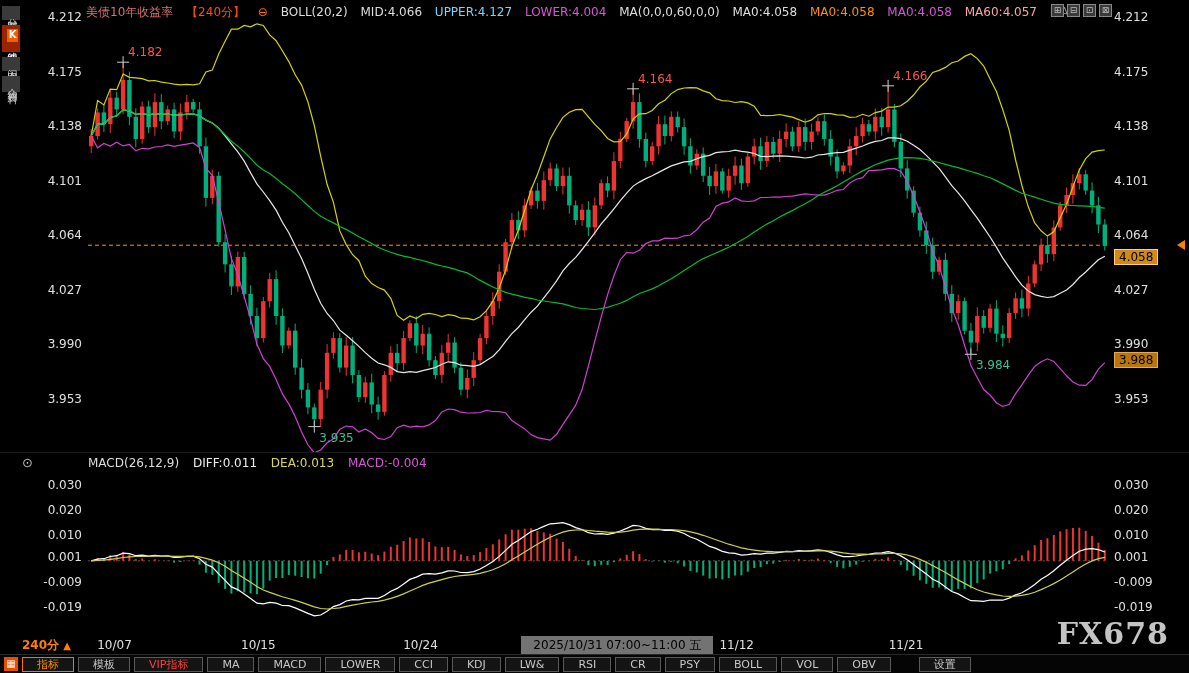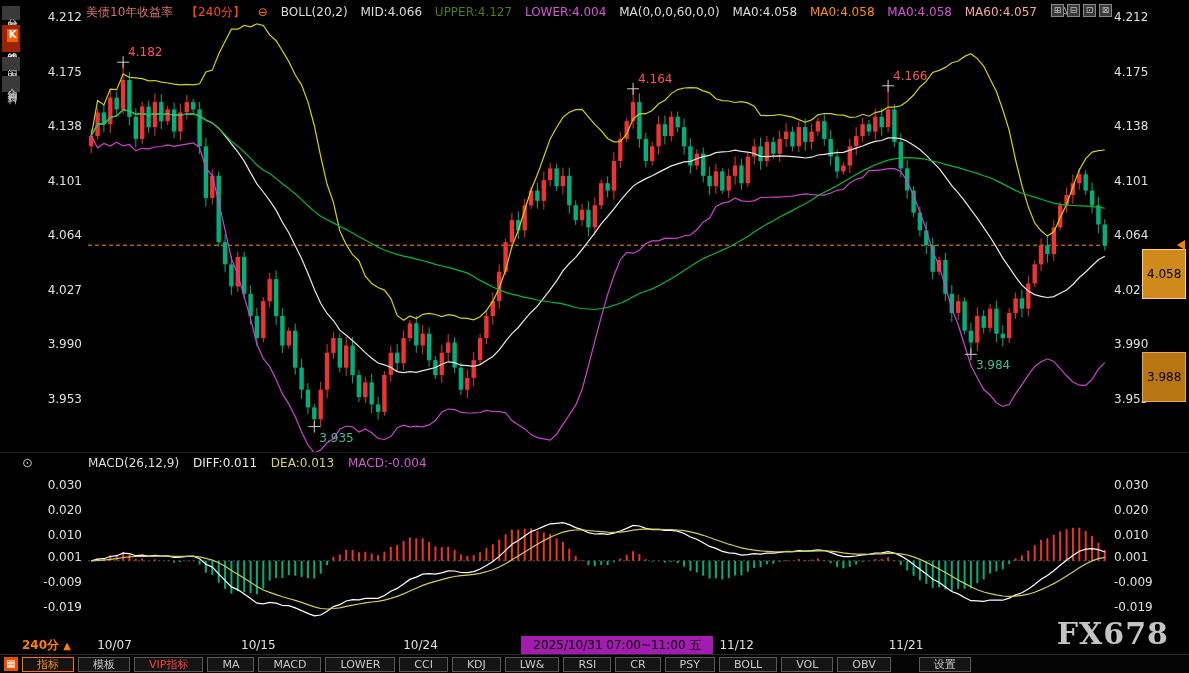--- a/index.html
+++ b/index.html
@@ -6,21 +6,21 @@
   body{margin:0;background:#000}
   #app{position:relative;width:1189px;height:673px;background:#000;overflow:hidden;
        font-family:"DejaVu Sans","Liberation Sans",sans-serif;color:#ddd}
   #chart-svg{position:absolute;left:0;top:0;z-index:1}
   #chart-svg text{font-family:"DejaVu Sans",sans-serif}
   .hsep{position:absolute;left:0;top:452px;width:100%;height:1px;background:#1a1a1a;z-index:2}
 
   .topbar{position:absolute;left:86px;top:4px;z-index:4;font-size:12px;white-space:nowrap}
   .topbar span{margin-right:9px}
   .t-title{color:#d87070}.t-period{color:#ff5000}.t-minus{color:#ff7000;cursor:pointer}
-  .t-white{color:#ddd}.t-cyan{color:#4d7c0f}.t-mag{color:#d855d8}
+  .t-white{color:#ddd}.t-cyan{color:#7dd3fc}.t-mag{color:#d855d8}
   .t-orange{color:#ff9000}.t-green{color:#fca5a5}.t-gray{color:#888}
 
   .winicons{position:absolute;right:77px;top:4px;z-index:4;display:flex;gap:3px}
   .wicon{width:13px;height:13px;background:#3a3a3a;border:1px solid #888;color:#bbb;
          font-size:9px;line-height:11px;text-align:center;cursor:pointer}
 
   #sidebar{position:absolute;left:2px;top:6px;z-index:4;display:flex;flex-direction:column;gap:5px;width:18px}
   .side-tab{writing-mode:vertical-rl;text-orientation:upright;background:#3a3a3a;color:#c8c8c8;
             font-size:10px;padding:4px 1px;letter-spacing:2px;cursor:pointer}
   .side-tab.active{background:#9b2400;color:#fff}
@@ -30,24 +30,24 @@
   .ra{text-align:right}.la{text-align:left}
   .datelab{position:absolute;top:638px;transform:translateX(-50%);font-size:12px;color:#e0e0e0;z-index:3}
 
   .macd-header{position:absolute;left:88px;top:456px;font-size:12px;z-index:4;white-space:nowrap}
   .macd-header span{margin-right:10px}
   .m-label{color:#ddd}.m-diff{color:#eee}.m-dea{color:#d8d855}.m-macd{color:#d855d8}
   .cross-icon{position:absolute;left:22px;top:455px;font-size:13px;color:#bbb;z-index:4;cursor:pointer}
 
   .period-label{position:absolute;left:22px;top:637px;font-size:12px;color:#ff8000;z-index:4;font-weight:bold;cursor:pointer}
   .period-label .arrow{font-size:10px}
-  .current-bar{position:absolute;top:636px;transform:translateX(-50%);background:#a21caf;color:#000;
+  .current-bar{position:absolute;top:636px;transform:translateX(-50%);background:#737373;color:#000;
                font-size:12px;padding:1px 12px;z-index:4;white-space:nowrap}
 
-  .badge{position:absolute;left:1142px;font-size:12px;padding:17px 4px;z-index:5;white-space:nowrap}
+  .badge{position:absolute;left:1114px;font-size:12px;padding:0 4px;z-index:5;white-space:nowrap}
   .badge-last{background:#cf8a1b;color:#000;border:1px solid #ffcf7f}
   .badge-ref{background:#b87612;color:#000;border:1px solid #e8a850}
   .price-arrow{position:absolute;left:1177px;width:0;height:0;border-top:5px solid transparent;
                border-bottom:5px solid transparent;border-right:8px solid #ff8000;z-index:5}
 
   .watermark{position:absolute;right:20px;top:616px;font-size:30px;font-weight:bold;color:#c4c4c4;
              z-index:6;letter-spacing:1px;font-family:"DejaVu Serif","Liberation Serif",serif}
 
   .toolbar{position:absolute;left:0;top:654px;width:100%;height:19px;background:#050505;border-top:1px solid #2a2a2a;
            display:flex;align-items:center;gap:4px;padding:0 4px;z-index:7}

